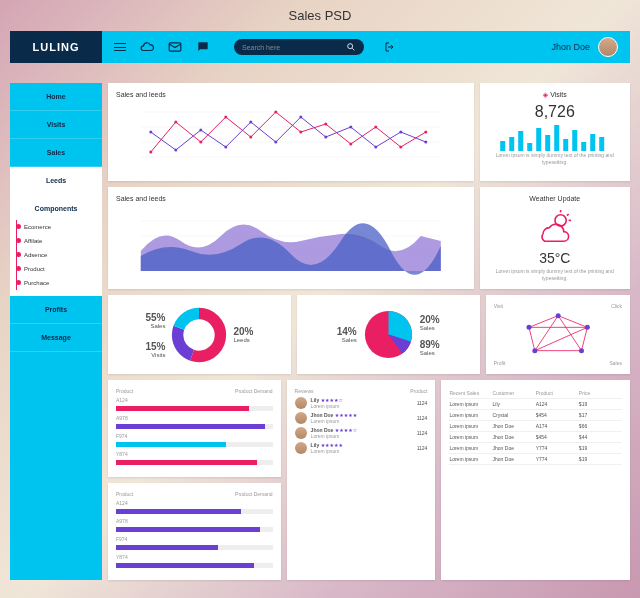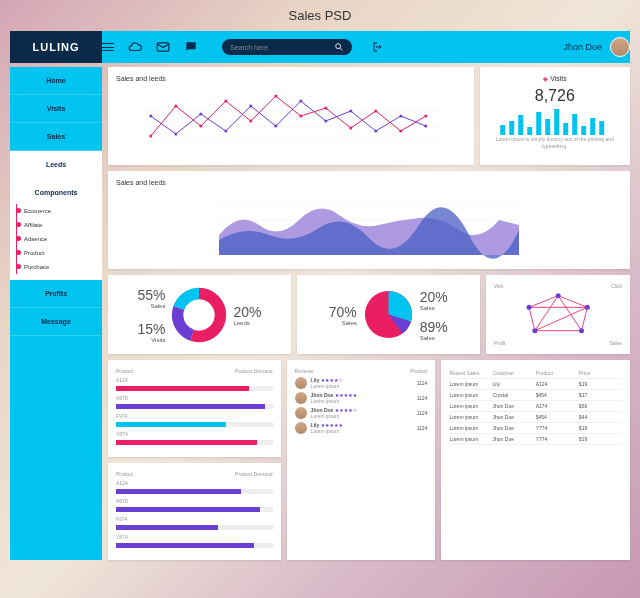--- a/index.html
+++ b/index.html
@@ -1,53 +1,53 @@
 <!DOCTYPE html>
 <html><head>
 <meta charset="utf-8">
 <style>
 *{box-sizing:border-box;margin:0;padding:0;font-family:Arial,Helvetica,sans-serif}
 body{width:640px;height:598px;background:linear-gradient(135deg,#d4a5b5 0%,#e8d4c5 25%,#f0e6d8 50%,#d8b8c8 75%,#c898b0 100%);overflow:hidden}
 .page-title{text-align:center;padding:8px 0;font-size:13px;color:#333;font-weight:400}
 .app{margin:0 10px;background:transparent}
 .topbar{display:flex;align-items:flex-start;height:32px}
 .brand{width:92px;height:32px;background:#0a2a4a;color:#fff;display:flex;align-items:center;justify-content:center;font-size:11px;font-weight:bold;letter-spacing:1px}
-.topbar-main{flex:1;height:32px;background:#00c4f0;display:flex;align-items:center;padding:0 0;gap:14px}
+.topbar-main{flex:1;height:32px;background:#00c4f0;display:flex;align-items:center;padding:0 12px;gap:14px}
 .ham{width:12px;height:8px;display:flex;flex-direction:column;justify-content:space-between;cursor:pointer}
 .ham span{height:1px;background:#0a2a4a}
 .icon-btn{width:14px;height:14px;cursor:pointer;fill:#0a2a4a}
 .search-wrap{background:#0a2a4a;border-radius:12px;height:16px;width:130px;display:flex;align-items:center;padding:0 8px;margin-left:10px}
 .search-input{background:transparent;border:none;color:#fff;font-size:7px;flex:1;outline:none}
 .search-input::placeholder{color:#888}
 .search-ic{width:10px;height:10px;fill:#fff}
 .logout-ic{width:12px;height:12px;fill:#0a2a4a;margin-left:6px;cursor:pointer}
 .user-area{margin-left:auto;display:flex;align-items:center;gap:8px}
 .username{color:#0a2a4a;font-size:9px}
 .avatar{width:20px;height:20px;border-radius:50%;background:linear-gradient(#d4a888,#b08868);border:1px solid #fff}
-.content{display:flex;gap:6px;margin-top:4px}
+.content{display:flex;gap:6px;margin-top:20px}
 .sidebar{width:92px;background:#00c4f0;display:flex;flex-direction:column}
 .side-item{padding:10px 0;text-align:center;font-size:7px;color:#0a2a4a;font-weight:bold;cursor:pointer;border-bottom:1px solid rgba(255,255,255,0.2)}
 .side-item.active{background:#fff}
 .side-sub{background:#fff;padding:6px 0 6px 14px}
 .side-sub-item{padding:4px 0;font-size:6px;color:#333;position:relative;cursor:pointer}
 .side-sub-item::before{content:'';position:absolute;left:-8px;top:4px;width:5px;height:5px;background:#e91e63;border-radius:50%}
 .side-sub::before{content:'';position:absolute;width:1px;background:#e91e63}
 .main{flex:1;display:flex;flex-direction:column;gap:6px}
 .row{display:flex;gap:6px}
 .card{background:#fff;padding:8px;font-size:6px;color:#555;box-shadow:0 1px 2px rgba(0,0,0,0.1)}
 .card-title{font-size:7px;margin-bottom:4px;color:#333}
 .card-sub{font-size:5px;color:#999;line-height:1.3}
 .big-num{font-size:16px;font-weight:300;text-align:center;color:#333;margin:2px 0}
 .linechart{height:70px;width:100%}
 .areachart{height:70px;width:100%}
 .barchart{width:100%;height:28px}
 .donut-card{display:flex;align-items:center;justify-content:center;gap:4px}
 .donut{width:60px;height:60px}
 .stat-label{font-size:6px}
-.stat-val{font-size:14px;font-weight:normal;display:block}
+.stat-val{font-size:10px;font-weight:bold;display:block}
 .pie{width:55px;height:55px}
 .weather-ic{width:40px;height:40px;margin:4px auto;display:block}
 .temp{font-size:14px;text-align:center;color:#333;margin:2px 0}
 .prod-row{display:flex;justify-content:space-between;font-size:5px;color:#999;margin-bottom:3px}
 .prod-bar{height:5px;background:#eee;margin-bottom:4px;position:relative}
 .prod-bar-fill{height:100%}
 .review-row{display:flex;align-items:center;gap:4px;margin-bottom:3px;font-size:5px}
 .rev-av{width:12px;height:12px;border-radius:50%;background:linear-gradient(#d4a888,#b08868)}
 .stars{color:#6b3fd4;font-size:5px}
 .table-row{display:flex;font-size:5px;padding:2px 0;border-bottom:1px solid #f0f0f0}
@@ -190,38 +190,52 @@
             <g stroke="#eee" stroke-width="0.5">
                 <line x1="0" y1="15" x2="300" y2="15"></line>
                 <line x1="0" y1="30" x2="300" y2="30"></line>
                 <line x1="0" y1="45" x2="300" y2="45"></line>
                 <line x1="0" y1="60" x2="300" y2="60"></line>
               </g>
             <path d="M0,45 Q20,20 40,35 T80,30 T120,25 T160,35 T200,28 T240,40 T280,30 L300,35 L300,65 L0,65 Z" fill="#8a6fd4" opacity="0.7"></path>
             <path d="M0,50 Q25,35 50,45 T100,38 T150,48 T200,35 T250,45 T300,40 L300,65 L0,65 Z" fill="#4a5fc4" opacity="0.75"></path>
           </svg>
         </div>
+        <div class="card" style="flex:1;text-align:center">
+          <div class="card-title">Weather Update</div>
+          <svg class="weather-ic" viewBox="0 0 50 50">
+            <circle cx="32" cy="18" r="7" fill="none" stroke="#e91e63" stroke-width="2"></circle>
+            <g stroke="#e91e63" stroke-width="2">
+                <line x1="32" y1="5" x2="32" y2="8"></line>
+                <line x1="42" y1="10" x2="40" y2="12"></line>
+                <line x1="45" y1="18" x2="42" y2="18"></line>
+              </g>
+            <path d="M10,35 a8,8 0 0,1 8,-8 a10,10 0 0,1 18,5 a6,6 0 0,1 0,12 H12 a6,6 0 0,1 -2,-9" fill="none" stroke="#e91e63" stroke-width="2"></path>
+          </svg>
+          <div class="temp">35°C</div>
+          <div class="card-sub">Lorem ipsum is simply dummy text of the printing and typesetting.</div>
+        </div>
       </div>
 
       <div class="row">
         <div class="card donut-card" style="flex:1.3">
           <div style="text-align:right">
             <div class="stat-label"><span class="stat-val">55%</span><span>Sales</span></div>
             <div class="stat-label" style="margin-top:12px"><span class="stat-val">15%</span><span>Visits</span></div>
           </div>
           <svg class="donut" viewBox="0 0 42 42">
             <circle cx="21" cy="21" r="15" fill="none" stroke="#e91e63" stroke-width="8" stroke-dasharray="51.8 94.2" transform="rotate(-90 21 21)"></circle>
             <circle cx="21" cy="21" r="15" fill="none" stroke="#6b3fd4" stroke-width="8" stroke-dasharray="23.6 94.2" stroke-dashoffset="-51.8" transform="rotate(-90 21 21)"></circle>
             <circle cx="21" cy="21" r="15" fill="none" stroke="#00c4f0" stroke-width="8" stroke-dasharray="18.8 94.2" stroke-dashoffset="-75.4" transform="rotate(-90 21 21)"></circle>
           </svg>
           <div class="stat-label"><span class="stat-val">20%</span><span>Leeds</span></div>
         </div>
         <div class="card donut-card" style="flex:1.3">
           <div style="text-align:right">
-            <div class="stat-label"><span class="stat-val">70%</span><span>Sales</span></div>
+            <div class="stat-label"><span class="stat-val">14%</span><span>Sales</span></div>
           </div>
           <svg class="pie" viewBox="0 0 42 42">
             <circle cx="21" cy="21" r="18" fill="#e91e63"></circle>
             <path d="M21,21 L21,3 A18,18 0 0,1 38.1,26.6 Z" fill="#00c4f0"></path>
             <path d="M21,21 L38.1,26.6 A18,18 0 0,1 31.6,35.6 Z" fill="#6b3fd4"></path>
           </svg>
           <div>
             <div class="stat-label"><span class="stat-val">20%</span><span>Sales</span></div>
             <div class="stat-label" style="margin-top:8px"><span class="stat-val">89%</span><span>Sales</span></div>
           </div>

